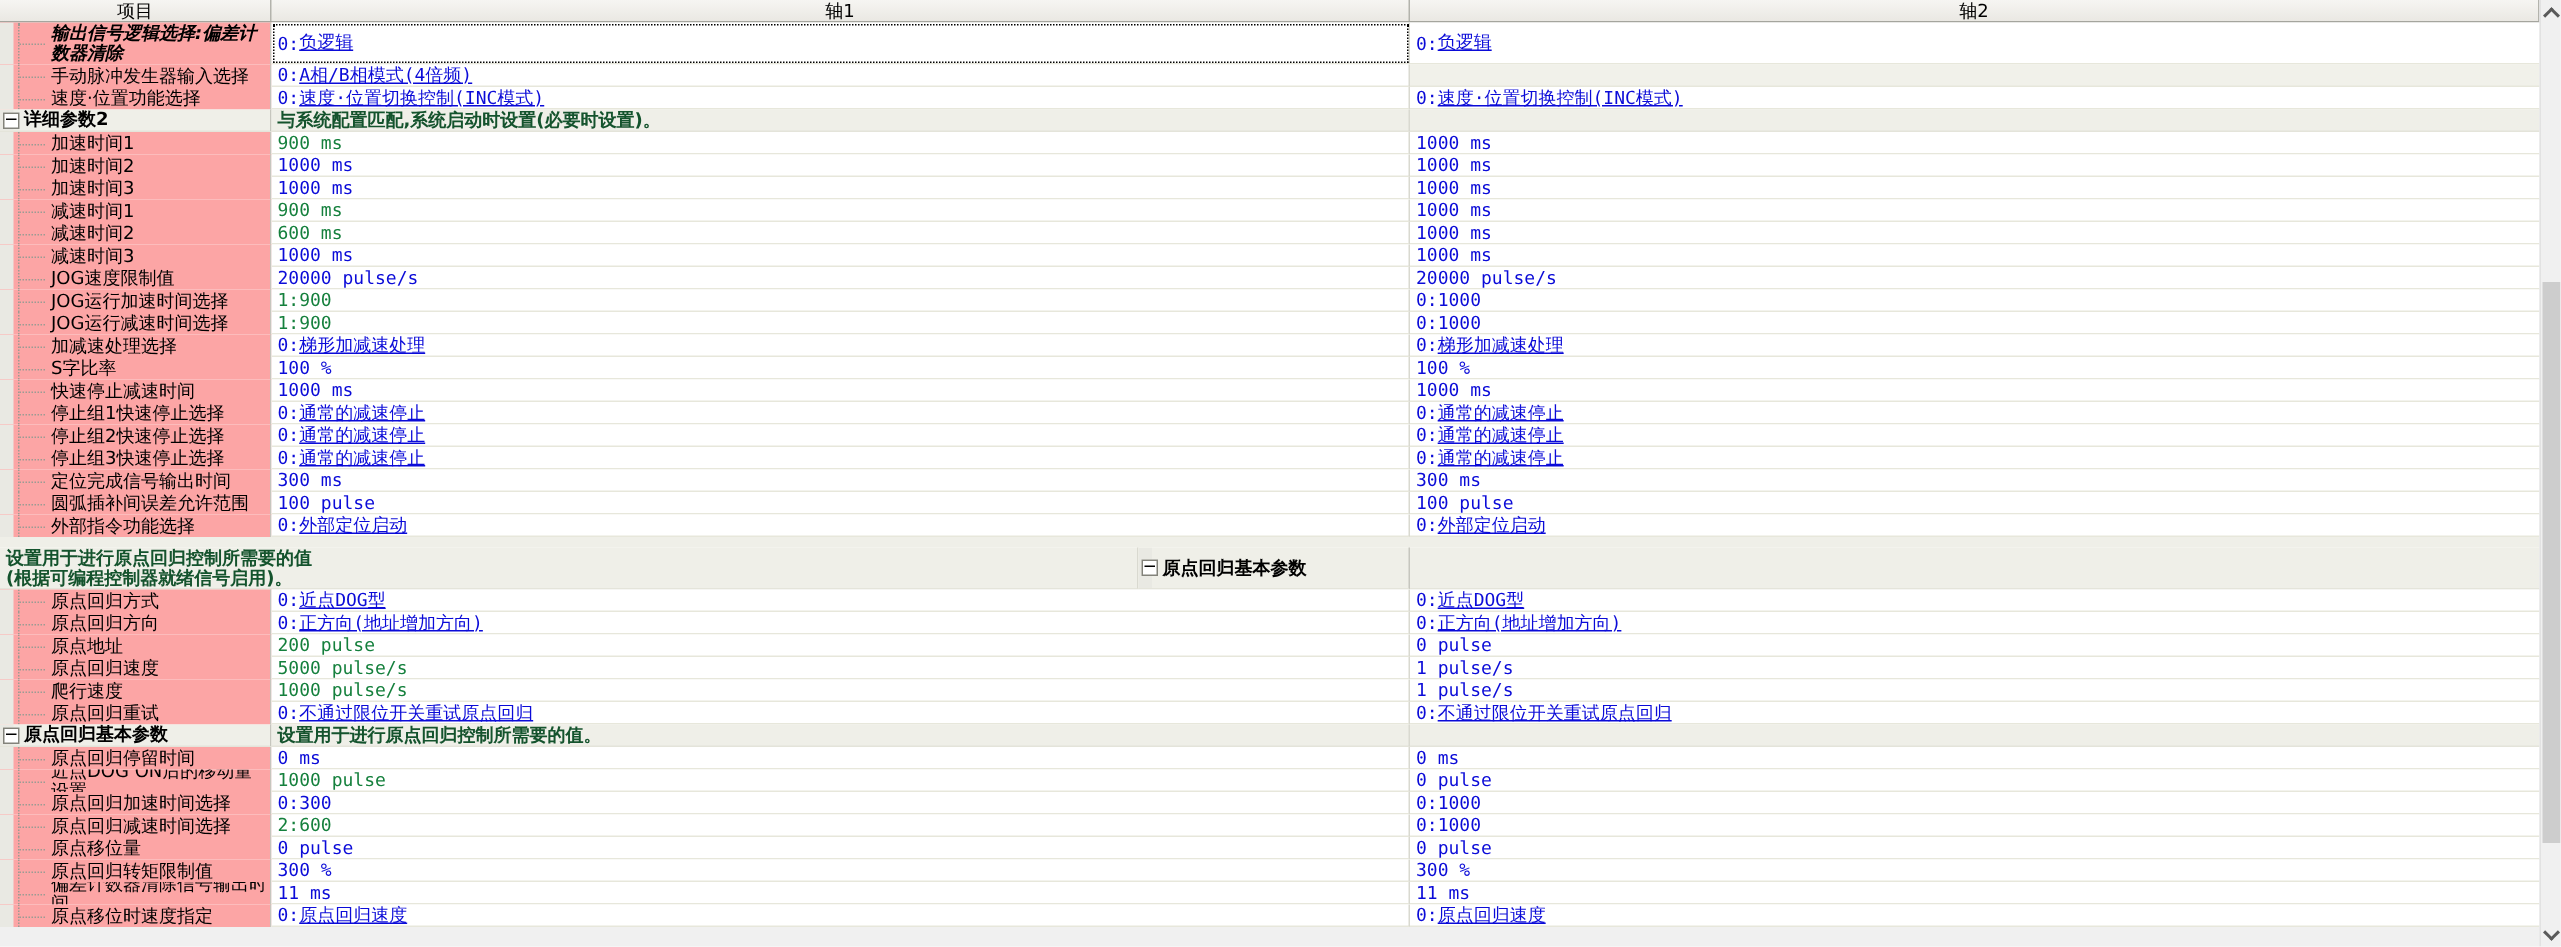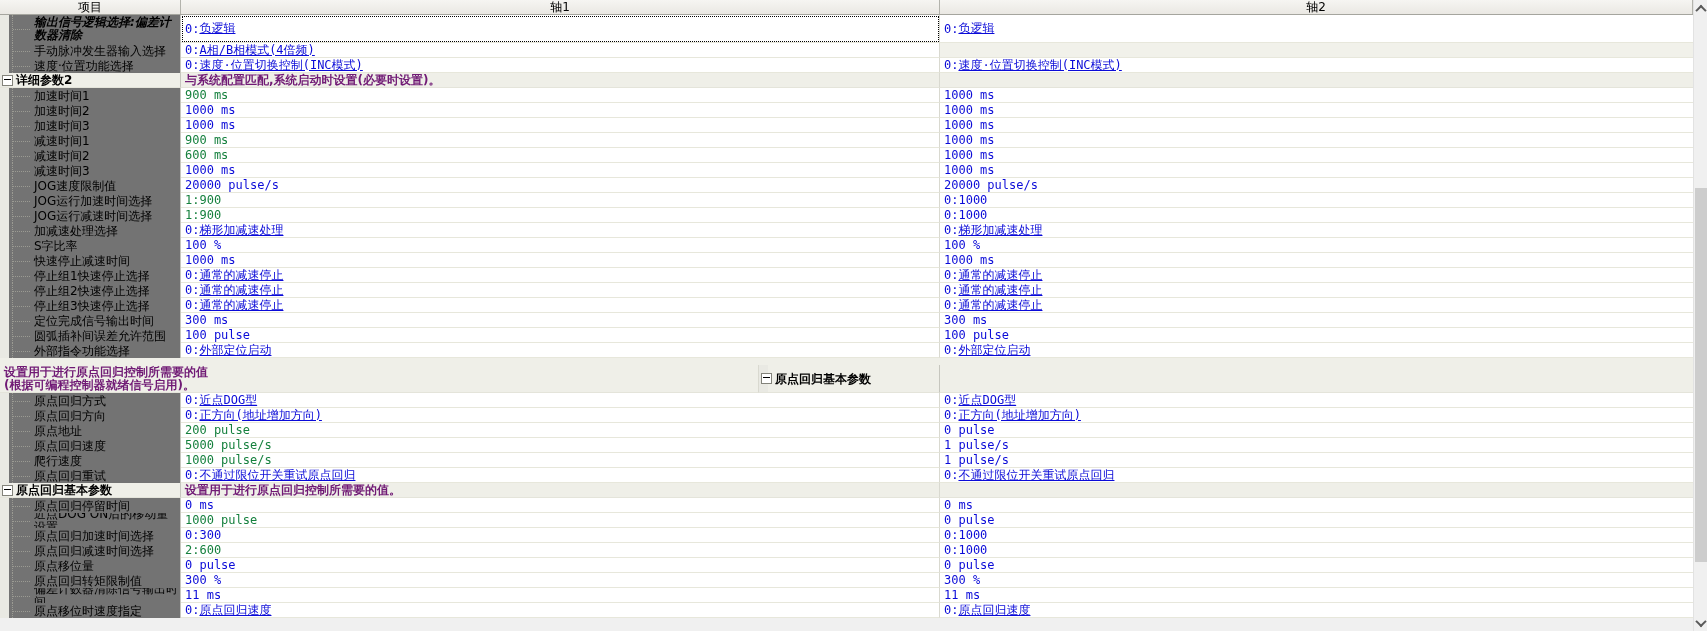--- a/index.html
+++ b/index.html
@@ -13,21 +13,21 @@
   .hcell{box-sizing:border-box;border-right:1px solid #b3b3ac;display:flex;
          align-items:center;justify-content:center;font-size:12px;line-height:12px;text-align:right;}
   .hc-item{width:181px;}
   .hc-a1{width:759px;}
   .hc-a2{flex:1;}
   #rows{position:relative;}
   .row{display:flex;box-sizing:border-box;height:15px;}
   .row.dbl{height:28px;}
   .row.spacer{height:7px;background:#efefe8;}
   .cell{box-sizing:border-box;position:relative;overflow:hidden;}
-  .c-item{width:181px;border-right:1px solid #c6c6be;background:#737373;}
+  .c-item{width:181px;border-right:1px solid #c6c6be;background:#fca5a5;}
   .c-item::before{content:"";position:absolute;left:0;top:0;bottom:0;width:9px;
                   background:#e9e9e3;}
   .c-a1{width:759px;border-right:1px solid #d9d9d0;}
   .c-val{border-bottom:1px solid #e7e7db;background:#fff;display:flex;
          align-items:center;padding-left:4px;
          font-family:"DejaVu Sans Mono","DejaVu Sans",monospace;font-size:12px;}
   .c-a2{flex:1;}
   .row.grp .cell{background:#efefe8;border-bottom:1px solid #e4e4da;}
   .row.grp .c-item::before{background:#e9e9e3;}
   .c-val.empty{background:#f1f1ea;}
@@ -35,21 +35,21 @@
   .black{color:#15803d;}
   .c-val u{text-decoration:underline;}
   .focus{outline:1px dotted #000;outline-offset:-2px;}
   
   .ilabel{position:absolute;left:34px;top:50%;transform:translateY(-50%);
           line-height:13px;word-break:break-all;width:145px;font-size:12px;}
   .row.dbl .ilabel{line-height:13px;}
   .sel-item{font-weight:bold;font-style:italic;}
   .glabel{position:absolute;left:16px;top:50%;transform:translateY(-50%);
           font-weight:bold;font-size:12px;white-space:nowrap;}
-  .desc{font-family:"DejaVu Sans",sans-serif;font-weight:bold;color:#701a75;
+  .desc{font-family:"DejaVu Sans",sans-serif;font-weight:bold;color:#14532d;
         line-height:13px;white-space:pre-line;}
   .twig-v{position:absolute;left:12px;top:0;bottom:0;border-left:1px dotted #9b9b93;}
   .twig-h{position:absolute;left:13px;width:17px;top:50%;border-top:1px dotted #9b9b93;}
   .tree-btn{position:absolute;left:2px;top:50%;margin-top:-5px;width:9px;height:9px;
             border:1px solid #83837b;background:#fff;z-index:2;}
   .tree-btn::after{content:"";position:absolute;left:1px;right:1px;top:3px;
                    border-top:1px solid #000;}
   .row.dbl .tree-btn{margin-top:-6px;}
   
   #vscroll{position:absolute;right:0;top:0;width:14px;height:631px;background:#f0f0f0;

